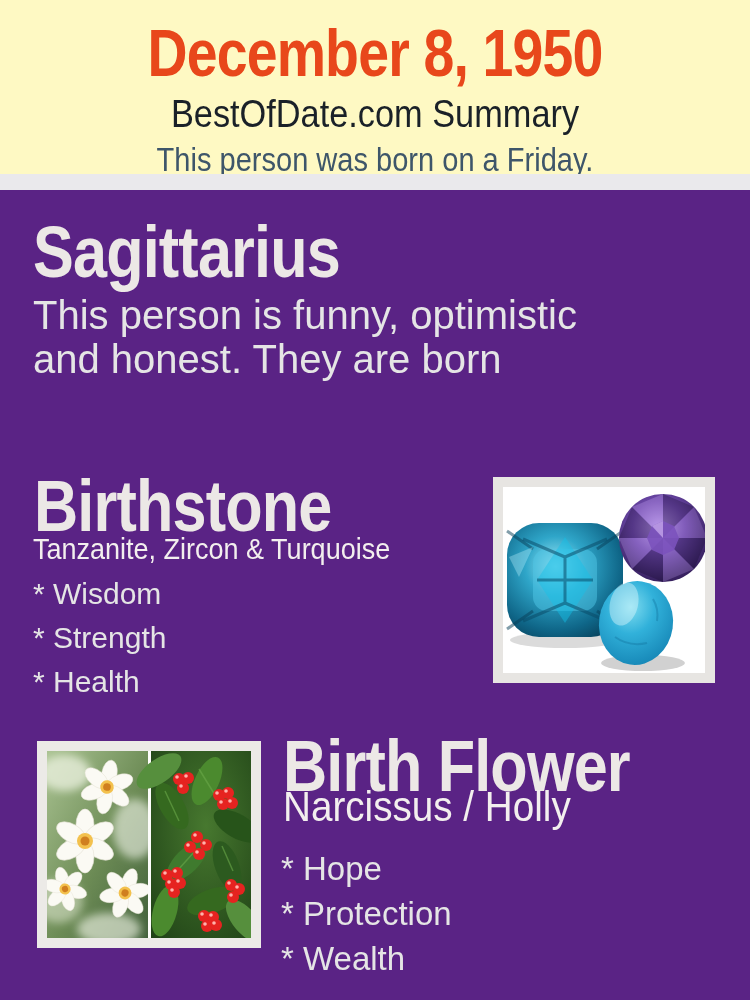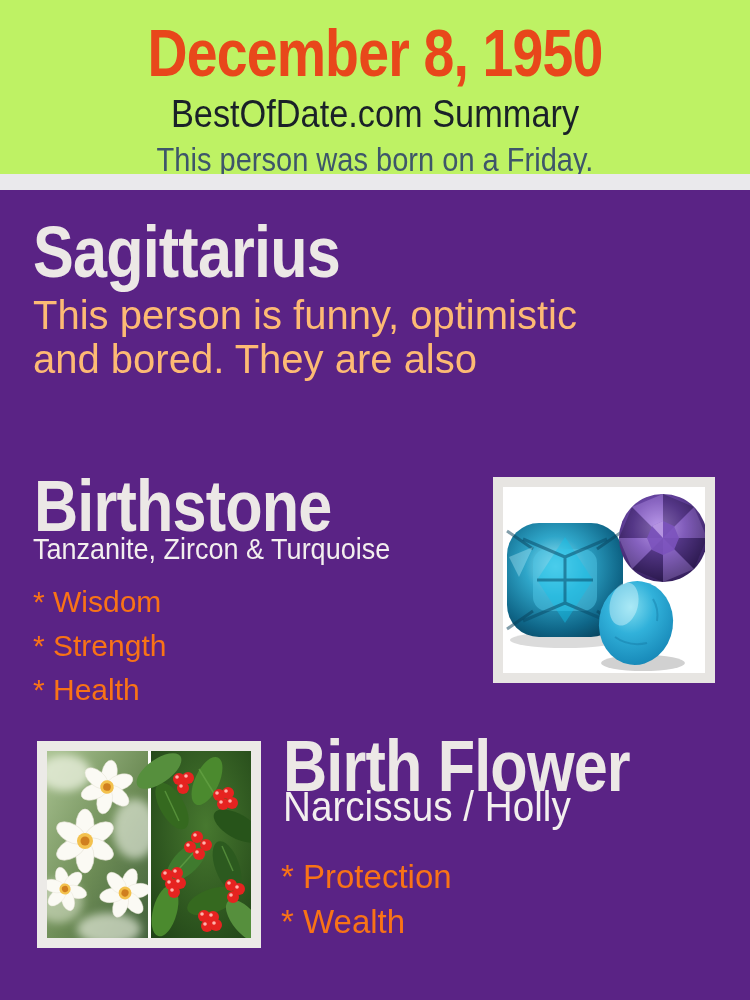--- a/index.html
+++ b/index.html
@@ -4,21 +4,21 @@
 <style>
   * { margin:0; padding:0; box-sizing:border-box; }
   html,body { background:#ffffff; }
   .page {
     position:relative; width:750px; height:1000px; overflow:hidden;
     background:#ffffff;
     font-family:"Liberation Sans","DejaVu Sans",sans-serif;
   }
 
   
-  .header { height:174px; background:#bef264; text-align:center; overflow:hidden; }
+  .header { height:174px; background:#fef9c3; text-align:center; overflow:hidden; }
   .date-title{
     padding-top:20px; font-size:66px; font-weight:bold; line-height:1;
     color:#e8471b; transform:scaleX(.84); letter-spacing:-1px;
   }
   .site-summary{
     margin-top:8px; font-size:39px; line-height:1; color:#1a2128;
     transform:scaleX(.88);
   }
   .birth-day{
     margin-top:10px; font-size:33px; line-height:1; color:#3e566a;
@@ -33,31 +33,31 @@
     position:absolute; font-size:72px; font-weight:bold; line-height:1;
     color:#ece8e6; letter-spacing:-1px;
     transform:scaleX(.85); transform-origin:left top; white-space:nowrap;
   }
   .zodiac-heading   { left:33px;  top:26px; }
   .birthstone-heading{ left:34px; top:280px; }
   .flower-heading   { left:283px; top:540px; }
 
   .zodiac-desc{
     position:absolute; left:33px; top:103px;
-    font-size:40px; line-height:44px; color:#fdba74; white-space:nowrap;
+    font-size:40px; line-height:44px; color:#e5e5e5; white-space:nowrap;
   }
 
   .sub-line{
     position:absolute; line-height:1; color:#f3efee; white-space:nowrap;
     transform-origin:left top;
   }
   .stones-line { left:33px;  top:344px; font-size:30px; transform:scaleX(.90); }
   .flowers-line{ left:283px; top:596px; font-size:42px; transform:scaleX(.92); }
 
-  .traits{ position:absolute; color:#f97316; white-space:nowrap;margin-top:8px; }
+  .traits{ position:absolute; color:#e5e5e5; white-space:nowrap; }
   .birthstone-traits{ left:33px;  top:382px; font-size:30px; line-height:44px; }
   .flower-traits    { left:281px; top:656px; font-size:33px; line-height:45px; }
 
   
   .card{ position:absolute; overflow:hidden; }
   .gem-card{
     left:493px; top:287px; width:222px; height:206px;
     background:#ffffff; border:10px solid #e7e5e2;
   }
   .flower-card{
@@ -78,21 +78,21 @@
   </header>
 
   <div class="divider-bar"></div>
 
   <section class="purple">
 
     <div class="big-heading zodiac-heading">Sagittarius</div>
 
     <div class="zodiac-desc">
       <div>This person is funny, optimistic</div>
-      <div>and bored. They are also</div>
+      <div>and honest. They are born</div>
     </div>
 
     <div class="big-heading birthstone-heading">Birthstone</div>
 
     <div class="sub-line stones-line">Tanzanite, Zircon &amp; Turquoise</div>
 
     <div class="traits birthstone-traits">
       <div>* Wisdom</div>
       <div>* Strength</div>
       <div>* Health</div>
@@ -245,18 +245,19 @@
           </g>
         </g>
       </svg>
     </div>
 
     <div class="big-heading flower-heading">Birth Flower</div>
 
     <div class="sub-line flowers-line">Narcissus / Holly</div>
 
     <div class="traits flower-traits">
+      <div>* Hope</div>
       <div>* Protection</div>
       <div>* Wealth</div>
     </div>
 
   </section>
 </div>
 
 </body></html>

